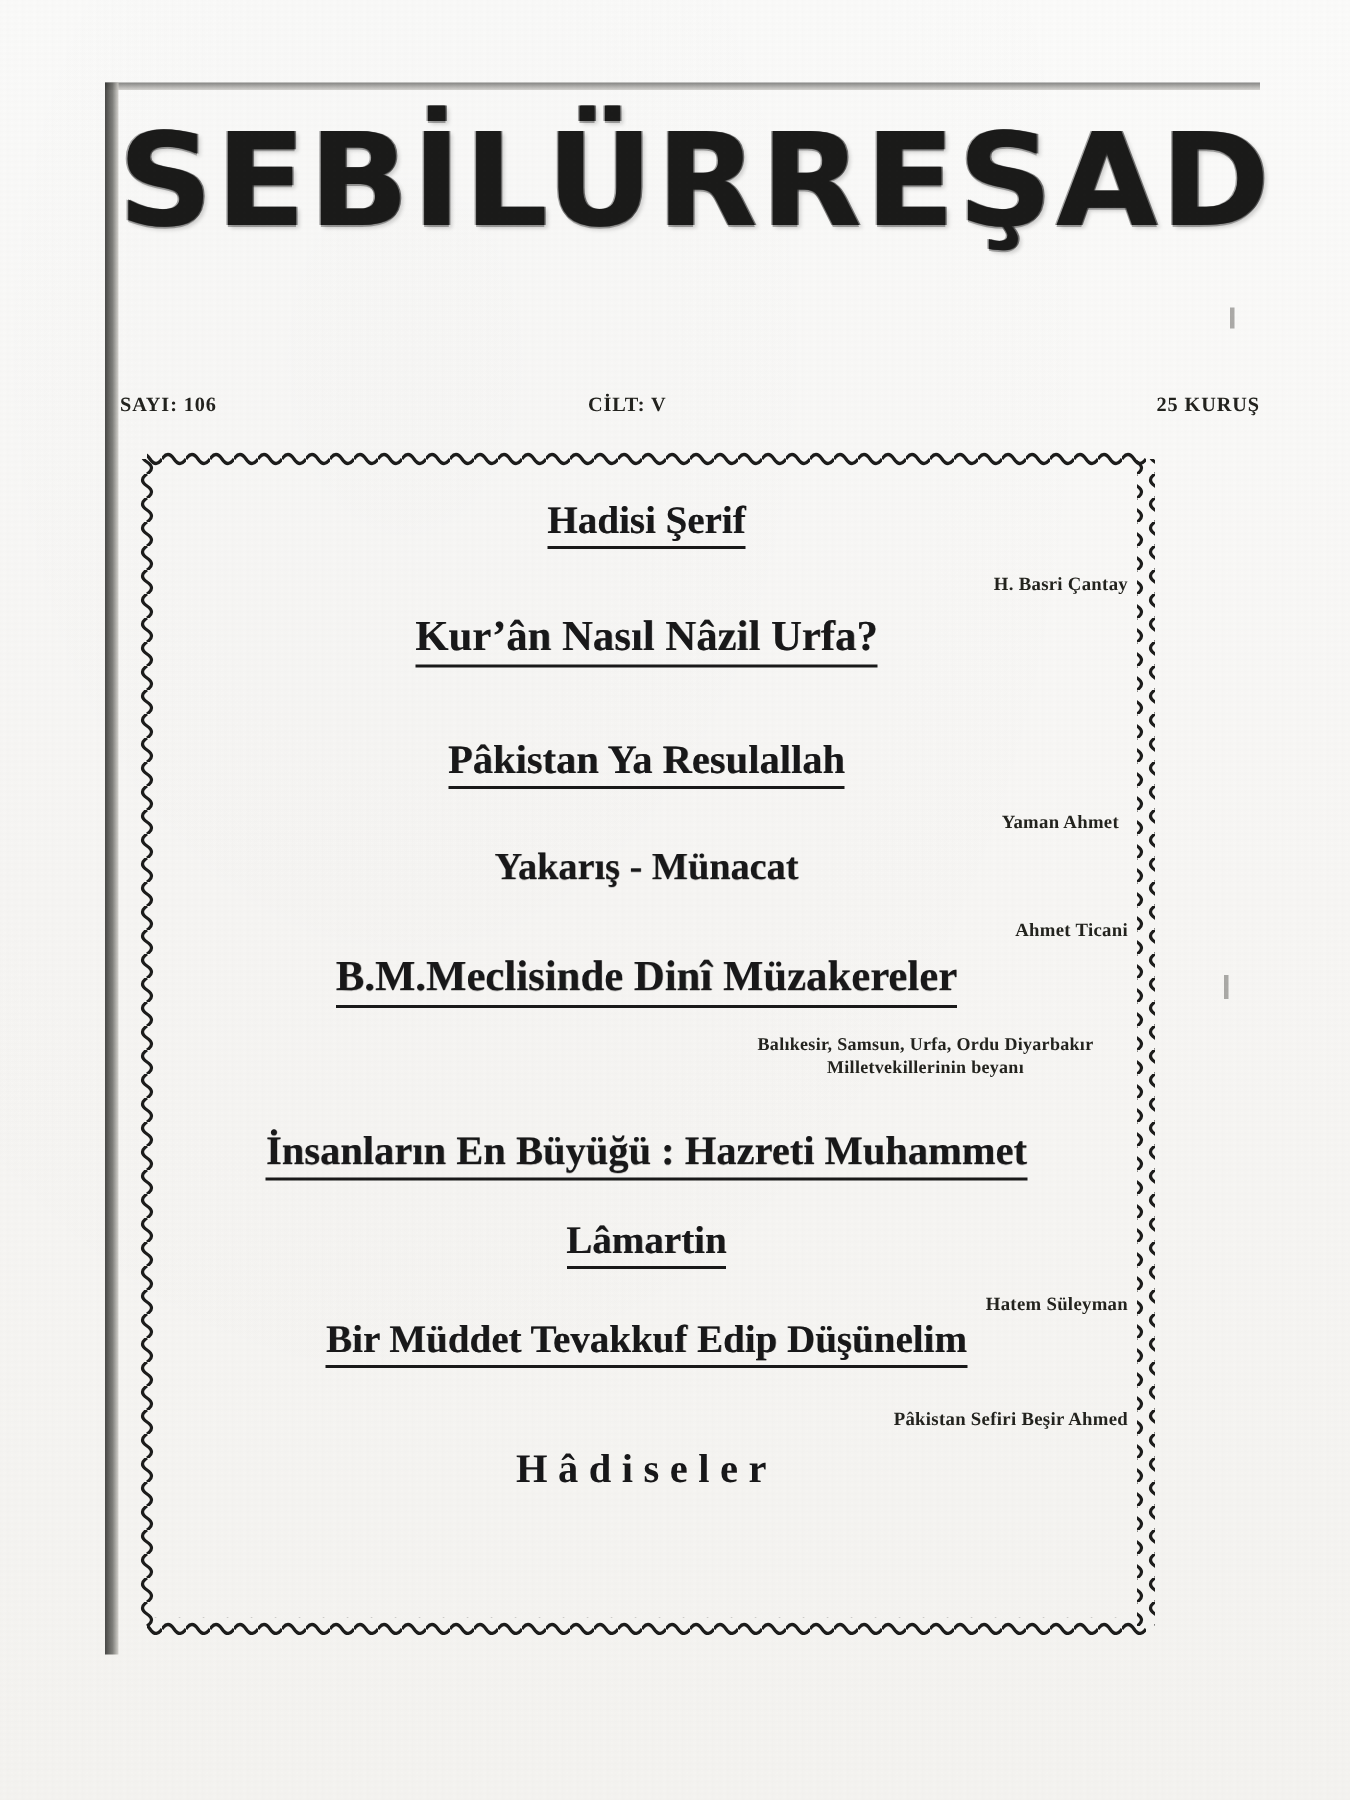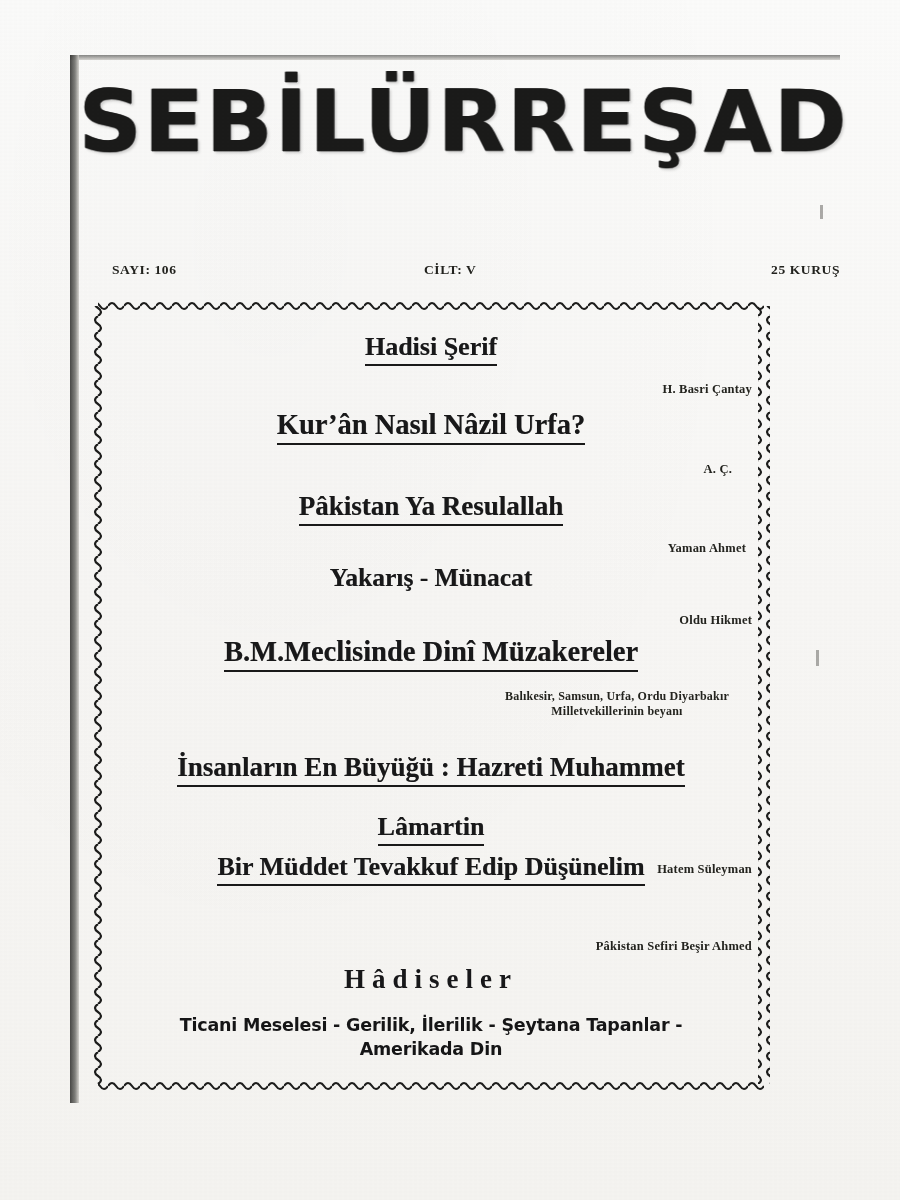--- a/index.html
+++ b/index.html
@@ -85,21 +85,21 @@
     left: 80px;
     top: 262px;
     width: 760px;
     height: 22px;
     font-family: "Liberation Serif", serif;
     font-weight: 700;
     font-size: 13.5px;
     letter-spacing: .6px;
     color: #23231f;
   }
-  #issue-line .seg { position: absolute; white-space: nowrap; margin-left: 32px; }
+  #issue-line .seg { position: absolute; white-space: nowrap; }
   #issue-no { left: 0px; }
   #issue-vol { left: 312px; }
   #issue-price { right: 0px; text-align: right; }
 
   
   #content-box {
     position: absolute;
     left: 92px;
     top: 300px;
     width: 678px;
@@ -226,40 +226,37 @@
       </div>
       <div class="toc-entry" style="top:68px;">
         <div class="toc-author">H. Basri Çantay</div>
       </div>
 
       <div class="toc-entry" style="top:95px;">
         <div class="toc-title s-28">
           <span class="ul">Kur’ân Nasıl Nâzil Urfa?</span>
         </div>
       </div>
-      <div class="toc-entry" style="top:148px;">
-        <div class="toc-author" style="padding-right:24px;">A. Ç.</div>
-      </div>
 
       <div class="toc-entry" style="top:177px;">
         <div class="toc-title s-27">
           <span class="ul">Pâkistan Ya Resulallah</span>
         </div>
       </div>
       <div class="toc-entry" style="top:227px;">
         <div class="toc-author" style="padding-right:10px;">Yaman Ahmet</div>
       </div>
 
       <div class="toc-entry" style="top:249px;">
         <div class="toc-title s-25">
           <span style="display:inline-block;">Yakarış - Münacat</span>
         </div>
       </div>
       <div class="toc-entry" style="top:299px;">
-        <div class="toc-author">Oldu Hikmet</div>
+        <div class="toc-author">Ahmet Ticani</div>
       </div>
 
       <div class="toc-entry" style="top:322px;">
         <div class="toc-title s-28">
           <span class="ul">B.M.Meclisinde Dinî Müzakereler</span>
         </div>
       </div>
       <div class="toc-entry" style="top:438px;">
         <div class="toc-title s-27">
           <span class="ul">İnsanların En Büyüğü : Hazreti Muhammet</span>
@@ -272,38 +269,32 @@
 
       <div class="toc-entry" style="top:498px;">
         <div class="toc-title s-26">
           <span class="ul">Lâmartin</span>
         </div>
       </div>
       <div class="toc-entry" style="top:548px;">
         <div class="toc-author">Hatem Süleyman</div>
       </div>
 
-      <div class="toc-entry" style="top:538px;">
+      <div class="toc-entry" style="top:564px;">
         <div class="toc-title s-26">
           <span class="ul">Bir Müddet Tevakkuf Edip Düşünelim</span>
         </div>
       </div>
       <div class="toc-entry" style="top:625px;">
         <div class="toc-author">Pâkistan Sefiri Beşir Ahmed</div>
       </div>
 
       <div class="toc-entry" style="top:650px;">
         <div id="hadiseler">Hâdiseler</div>
       </div>
-      <div class="toc-entry" style="top:700px;">
-        <div id="hadiseler-sub">
-          <div>Ticani Meselesi - Gerilik, İlerilik - Şeytana Tapanlar -</div>
-          <div>Amerikada Din</div>
-        </div>
-      </div>
 
     </div>
   </div>
 
   <div class="speck" style="left:820px; top:205px; width:3px; height:14px;"></div>
   <div class="speck" style="left:816px; top:650px; width:3px; height:16px;"></div>
 
   <div id="grain"></div>
 </div>
 

